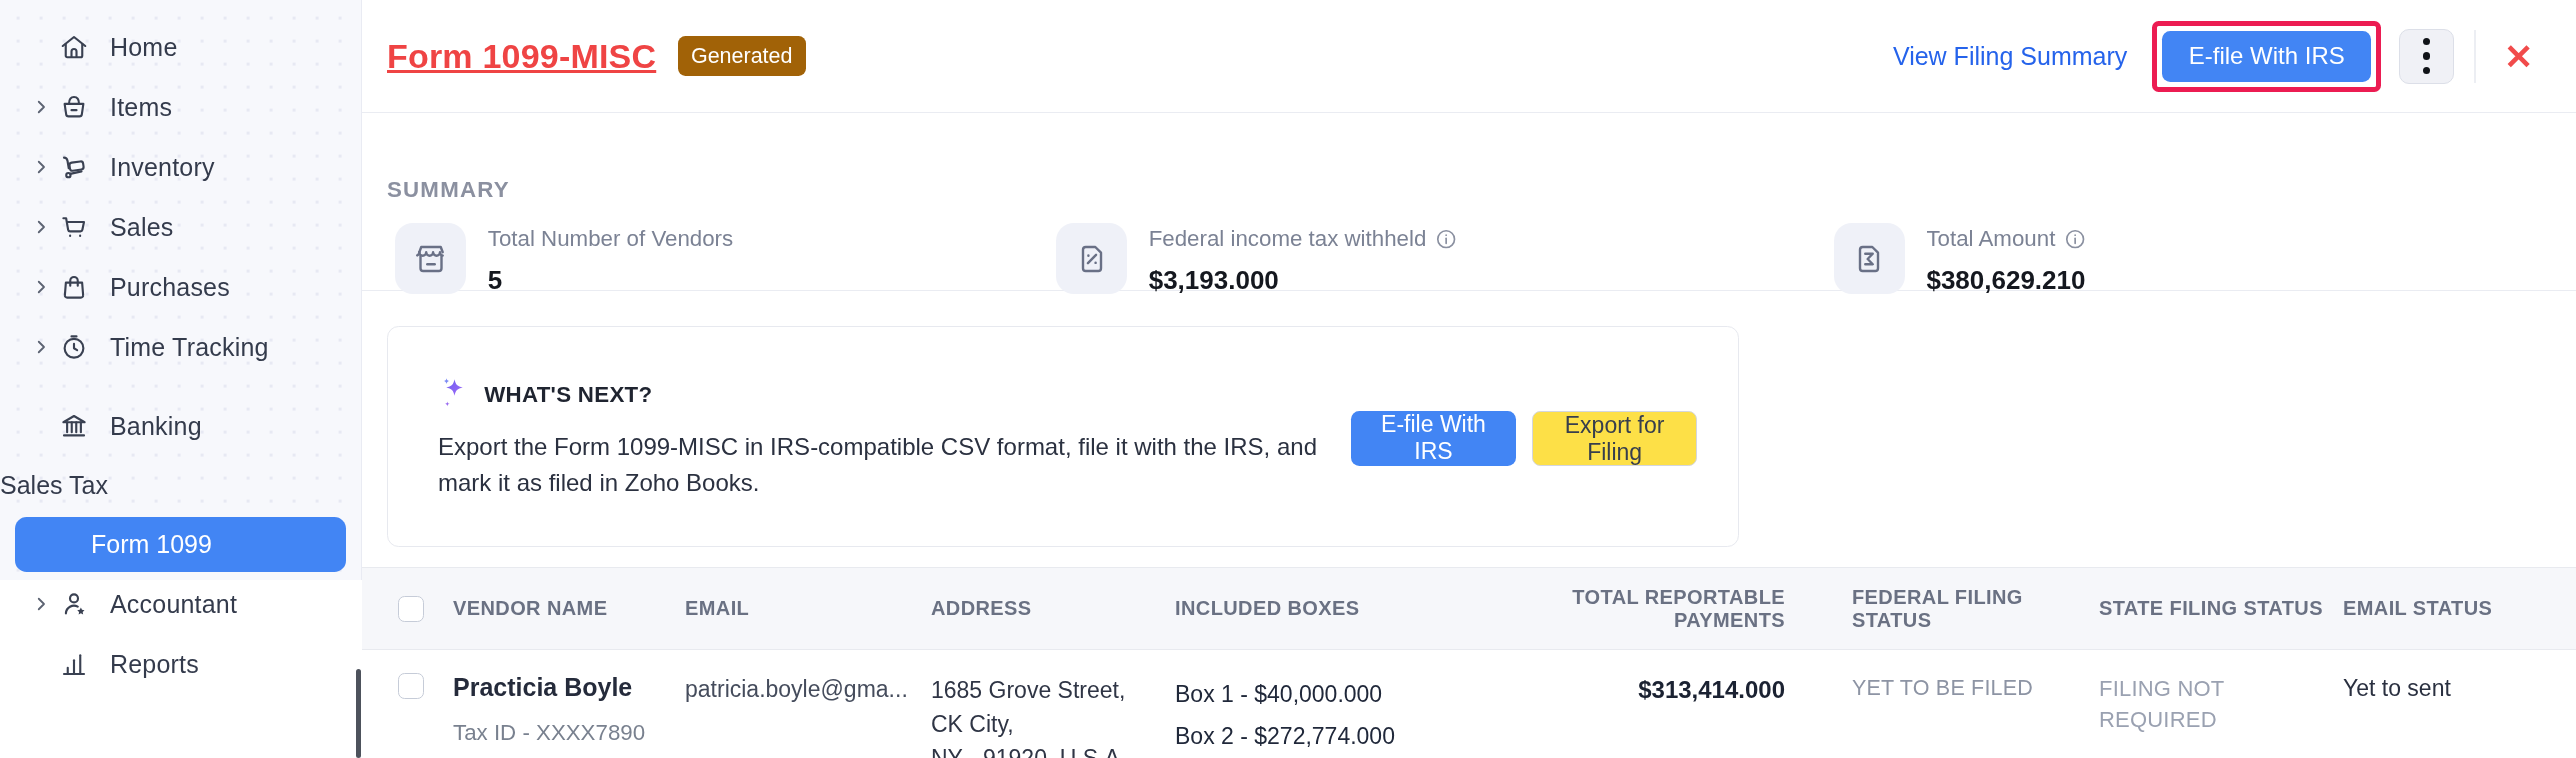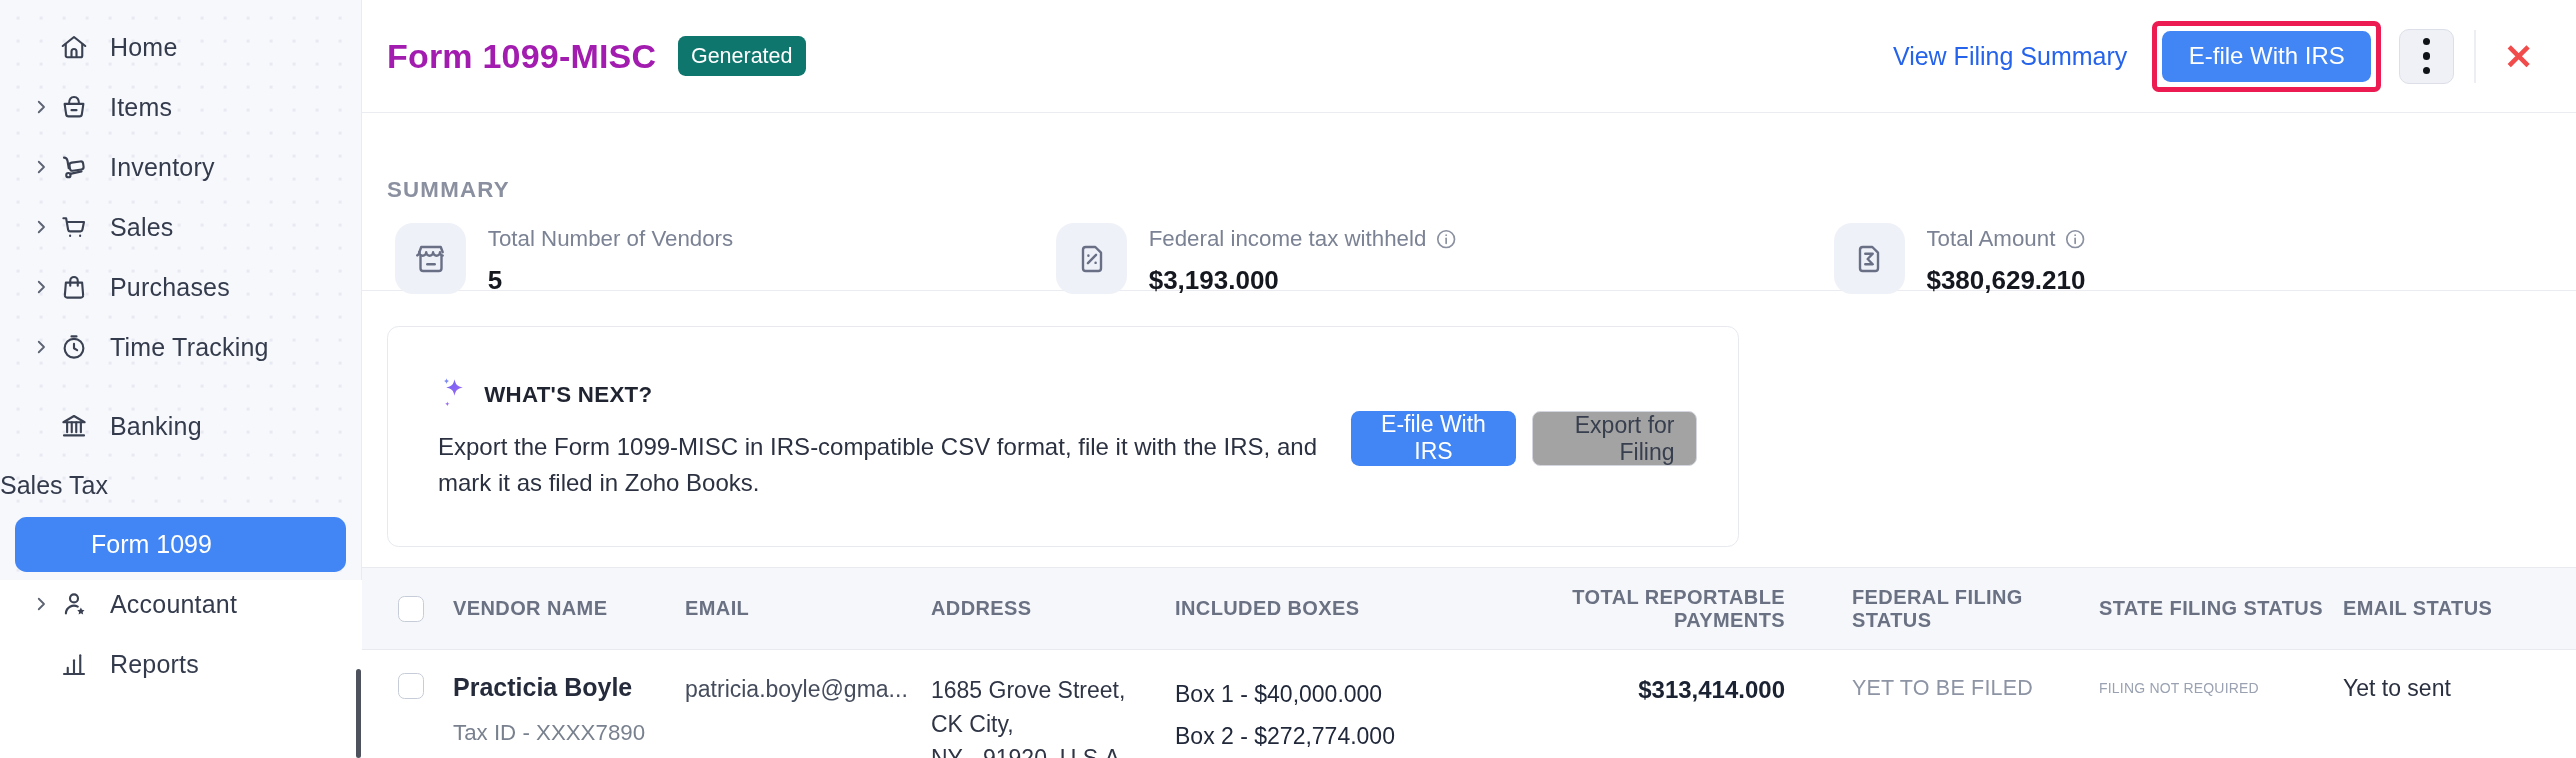--- a/index.html
+++ b/index.html
@@ -25,22 +25,22 @@
   .sub-item .nlabel { font-size:25px; color:#343b4c; }
   .sub-item.selected { background:#4285f4; border-radius:11.6px; margin:2.5px 15px; height:55px; padding-left:76px; }
   .sub-item.selected .nlabel { color:#ffffff; font-weight:500; }
   .scroll-thumb { position:absolute; right:0; top:669px; width:5px; height:89px; background:#4d525c; border-radius:2.5px; }
 
   
   .main { flex:1 1 auto; display:flex; flex-direction:column; height:758px; background:#fff; }
 
   .header-row { height:113px; flex:0 0 113px; display:flex; align-items:center;
     padding:0 36px 0 25px; border-bottom:1.7px solid #eaecf2; }
-  .page-title { font-size:34px; font-weight:700; color:#a21caf; letter-spacing:0.2px; }
-  .badge { margin-left:21.5px; background:#0f766e; color:#fff; font-size:21.5px;
+  .page-title { font-size:34px; font-weight:700; color:#ef4444; letter-spacing:0.2px;text-decoration:underline; }
+  .badge { margin-left:21.5px; background:#a16207; color:#fff; font-size:21.5px;
     padding:7.4px 13.2px; border-radius:7.4px; }
   .header-spacer { flex:1; }
   .link { color:#2563eb; font-size:25px; margin-right:25px; cursor:pointer; }
   .annotation-box { border:5px solid #ec1c52; border-radius:6.6px; padding:5px; margin-right:18px; }
   .btn-primary { background:#4285f4; color:#fff; border:none; border-radius:8.3px;
     font-size:24px; padding:0 26.5px; height:51px; font-family:inherit; cursor:pointer; }
   .kebab-btn { width:55px; height:55px; background:#f0f1f6; border:1.7px solid #dcdfe8;
     border-radius:10px; display:flex; align-items:center; justify-content:center; margin-right:20px; cursor:pointer; }
   .kebab-dots { display:flex; flex-direction:column; gap:7.4px; }
   .kebab-dots span { width:7.4px; height:7.4px; border-radius:50%; background:#101318; }
@@ -60,43 +60,43 @@
   .info-ic { color:#8a90a0; display:inline-flex; }
 
   .wn-wrap { padding:35px 25px 0; }
   .wn-card { width:1352px; border:1.7px solid #e7e9ef; border-radius:11.6px; padding:48px 41px 45px 50px;
     display:flex; align-items:center; }
   .wn-left { flex:1 1 auto; }
   .wn-head { display:flex; align-items:center; gap:13.2px; }
   .wn-heading { font-size:22.3px; font-weight:700; color:#1f2430; letter-spacing:0.3px; }
   .wn-body { font-size:24px; color:#2b3140; line-height:36px; margin-top:15px; max-width:1093px; }
   .wn-buttons { display:flex; gap:16.6px; margin-left:25px; }
-  .btn-secondary { background:#a3a3a3; color:#373e4d; border:1.7px solid #d3d6de; border-radius:8.3px;
-    font-size:23px; padding:0 21.5px; height:55px; font-family:inherit; cursor:pointer;text-align:right; }
+  .btn-secondary { background:#fde047; color:#373e4d; border:1.7px solid #d3d6de; border-radius:8.3px;
+    font-size:23px; padding:0 21.5px; height:55px; font-family:inherit; cursor:pointer; }
   .wn-buttons .btn-primary { height:55px; font-size:23px; }
 
   
   .tbl { margin-top:20px; }
   .tr { display:grid; grid-template-columns:55px 232px 246px 244px 325px 285px 314px 244px 1fr;
     padding:0 33px 0 36px; align-items:start; }
   .thead { background:#f6f7fa; border-top:1.7px solid #e8eaef; border-bottom:1.7px solid #e8eaef;
     height:83px; align-items:center; }
   .th { font-size:20px; font-weight:700; color:#6a7183; letter-spacing:0.4px; }
   .th.right, .td.right { text-align:right; }
   .pad-col { padding-left:67px; }
   .checkbox { width:26px; height:26px; border:1.7px solid #c6ccd8; border-radius:6.6px; background:#fff; cursor:pointer; }
   .tbody-row { padding-top:23px; }
   .vendor-name { font-size:25px; font-weight:700; color:#252b3b; }
   .tax-id { font-size:22.3px; color:#79818f; margin-top:18px; }
   .email-cell { font-size:23px; color:#454c5c; padding-top:2.5px; }
   .addr-line { font-size:23px; color:#2f3545; line-height:34px; }
   .box-line { font-size:23px; font-weight:500; color:#20283a; line-height:42px; }
   .amount { font-size:24px; font-weight:700; color:#1b2232; padding-top:2.5px; }
   .fed-status { font-size:21.5px; color:#8d94a4; letter-spacing:0.2px; padding-top:3.3px; }
-  .state-status { font-size:14px; color:#9aa1b1; letter-spacing:0.2px; max-width:174px; line-height:31px; }
+  .state-status { font-size:22px; color:#9aa1b1; letter-spacing:0.2px; max-width:174px; line-height:31px; }
   .email-status { font-size:23px; color:#2a3040; padding-top:1.7px; }
 </style>
 </head>
 <body>
 
 <div class="app">
 
   <nav class="sidebar">
 
     <div class="nav-item no-chev">

